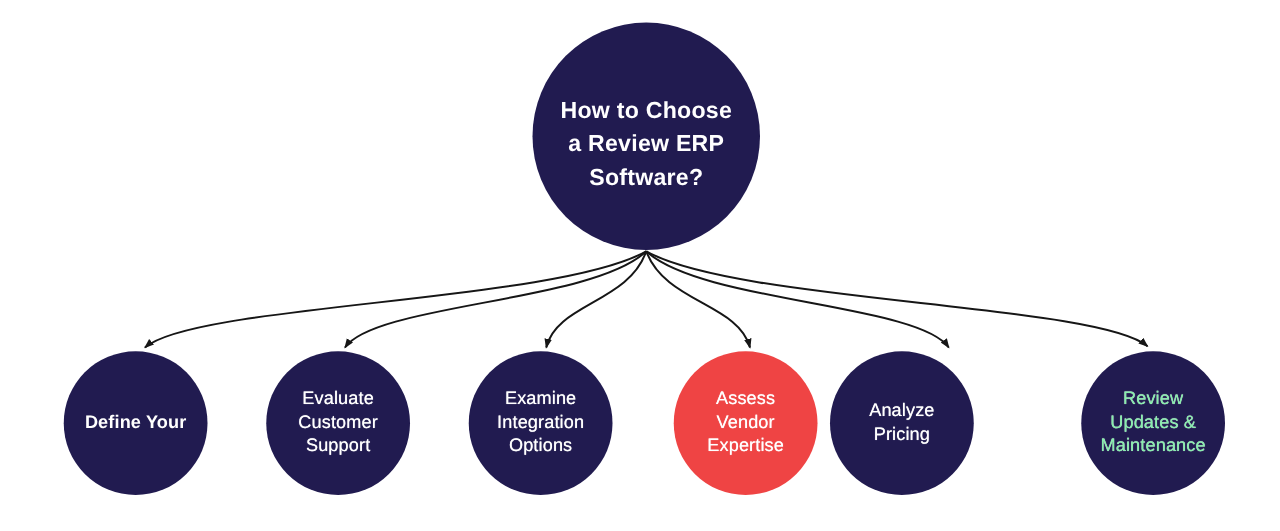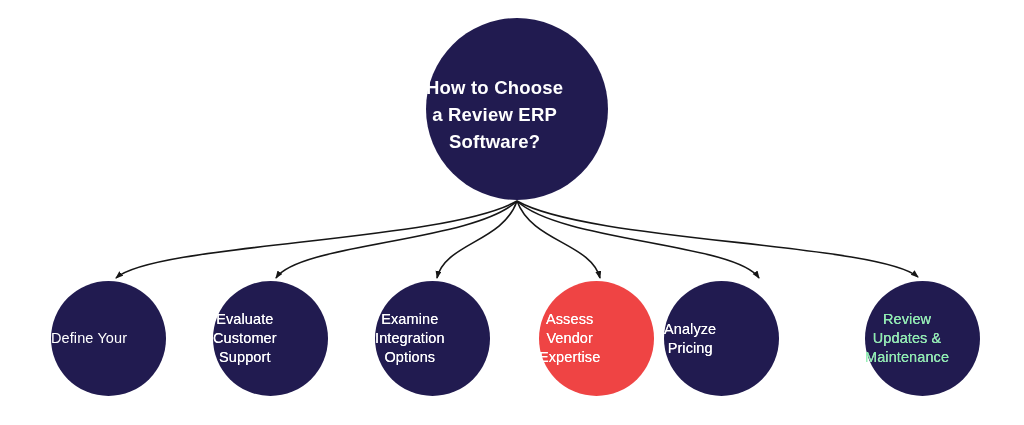--- a/index.html
+++ b/index.html
@@ -26,21 +26,21 @@
   .connectors path.link {
     fill: none;
     stroke: #161616;
     stroke-width: 1.6;
   }
   .circle {
     position: absolute;
     border-radius: 50%;
     display: flex;
     align-items: center;
-    justify-content: flex-start;
+    justify-content: center;
     text-align: center;
     color: #ffffff;
     z-index: 2;
     box-sizing: border-box;
   }
   .hub {
     left: 426px;
     top: 18px;
     width: 182px;
     height: 182px;
@@ -58,21 +58,21 @@
     top: 281px;
   }
   .node .label {
     font-size: 14.5px;
     line-height: 19px;
     font-weight: 500;
     text-shadow: 0 0 0.6px rgba(255,255,255,0.9);
     letter-spacing: 0.1px;
   }
   .node.bold .label {
-    font-weight: 400;
+    font-weight: 700;
     text-shadow: none;
   }
   .line { display: block; }
   .n1 { left: 51px; }
   .n2 { left: 213px; }
   .n3 { left: 375px; }
   .n4 { left: 539px; }
   .n5 { left: 664px; }
   .n6 { left: 865px; }
 </style>

